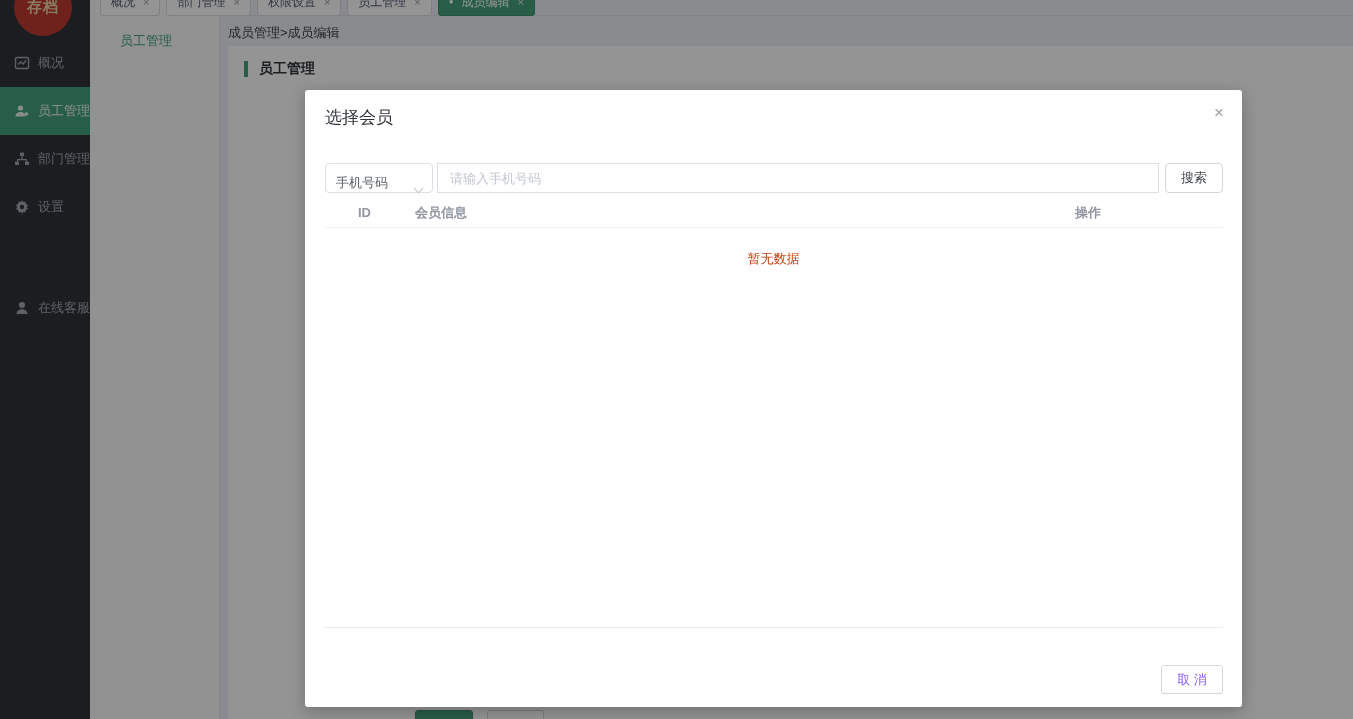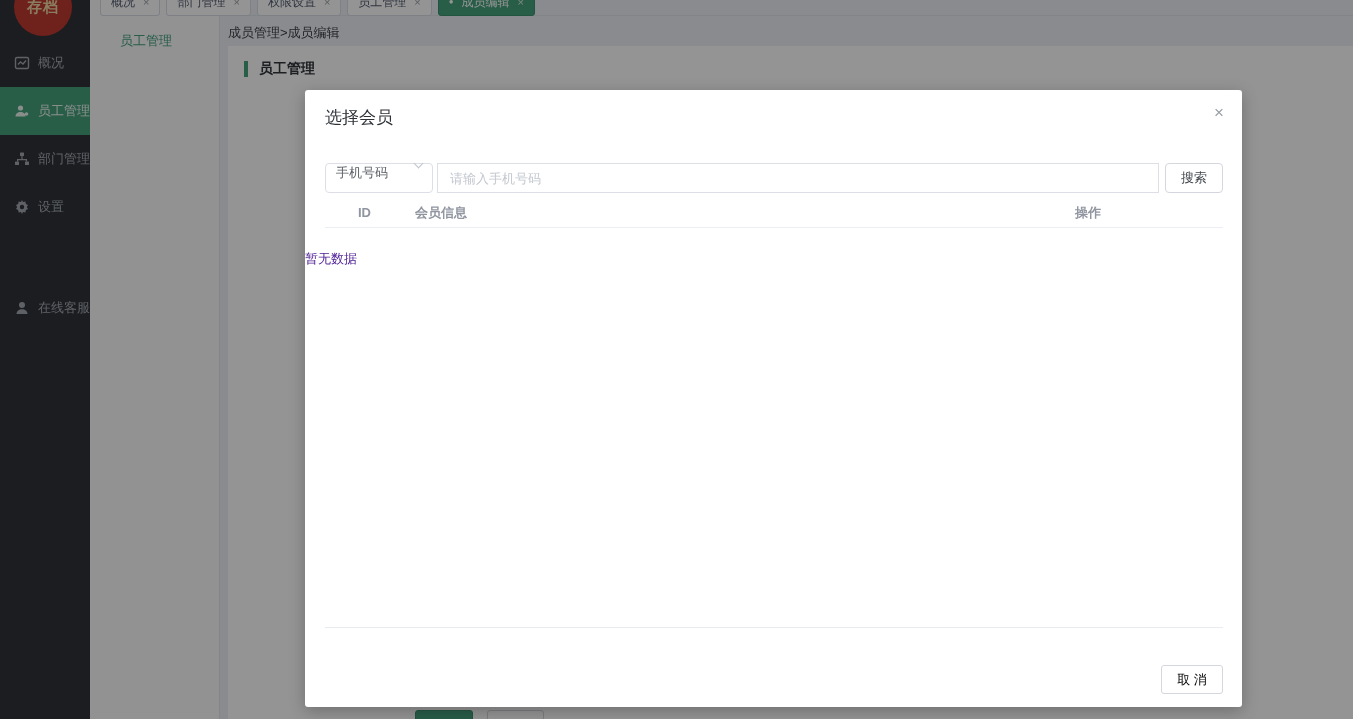--- a/index.html
+++ b/index.html
@@ -47,38 +47,38 @@
                         background:#fff; border:1px solid #d4d7dd; border-radius:3px; z-index:2; cursor:pointer; }
 
   
   .overlay { position:absolute; left:0; top:0; width:1353px; height:719px; background:rgba(0,0,0,0.42); z-index:10; }
   .modal { position:absolute; left:305px; top:90px; width:937px; height:617px; background:#fff;
            border-radius:3px; box-shadow:0 4px 16px rgba(0,0,0,0.25); z-index:20; }
   .modal-title { position:absolute; left:20px; top:16px; font-size:17px; color:#2f3338;text-align:center; }
   .modal-close { position:absolute; right:18px; top:14px; font-size:17px; color:#9aa0a6; cursor:pointer; line-height:1; }
   .search-row { position:absolute; left:20px; right:19px; top:73px; height:30px; display:flex; }
   .member-filter-select { width:108px; height:30px; border:1px solid #dcdfe6; border-radius:4px; background:#fff;
-            display:flex; align-items:flex-start; justify-content:space-between; padding:0 10px;
+            display:flex; align-items:flex-end; justify-content:space-between; padding:0 10px;
             font-size:13px; color:#5a6066; cursor:pointer; }
   .chevron { width:7px; height:7px; border-right:1.4px solid #c0c4cc; border-bottom:1.4px solid #c0c4cc;
              transform:rotate(45deg); margin-top:-4px; }
   .search-input { flex:1; margin-left:4px; height:30px; border:1px solid #dcdfe6; border-radius:0;
                   padding:0 12px; font-size:13px; color:#333; outline:none; }
   .search-input::placeholder { color:#c3c7cf; }
   .search-btn { margin-left:6px; width:58px; height:30px; border:1px solid #d4d7dd; background:#fff;
                 border-radius:4px; font-size:13px; color:#3f4449; cursor:pointer; font-family:Liberation Sans, sans-serif; }
   .thead { position:absolute; left:20px; right:19px; top:108px; height:30px; display:flex; align-items:center;
            font-size:13px; color:#9095a0; border-bottom:1px solid #ebeef5; font-weight:bold; }
   .th-id { padding-left:33px; width:90px; }
   .th-info { flex:1; }
   .th-op { width:148px; }
-  .empty-text { position:absolute; left:0; top:160px; width:100%; font-size:13px; color:#4c1d95; }
+  .empty-text { position:absolute; left:0; top:160px; width:100%; text-align:center; font-size:13px; color:#c2410c; }
   .modal-divider { position:absolute; left:20px; right:19px; top:537px; height:1px; background:#e8ebf0; }
   .cancel-btn { position:absolute; right:19px; bottom:13px; width:62px; height:29px; background:#fff;
-                border:1px solid #d4d7dd; border-radius:3px; font-size:13px; color:#000000;
+                border:1px solid #d4d7dd; border-radius:3px; font-size:13px; color:#8b5cf6;
                 cursor:pointer; font-family:inherit; }
 </style>
 </head>
 <body>
 
 <div class="sidebar">
   <div class="logo">
     <span>存档</span>
   </div>
   <div class="snav">

